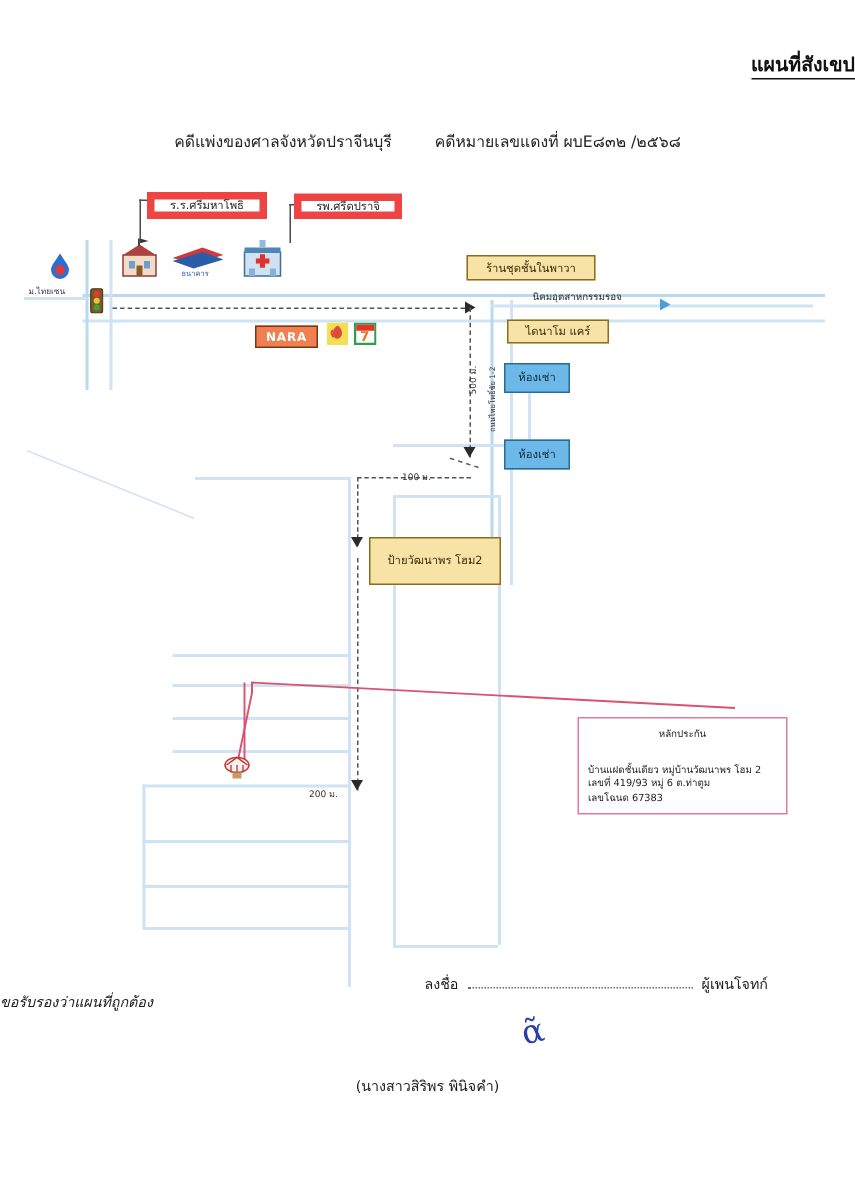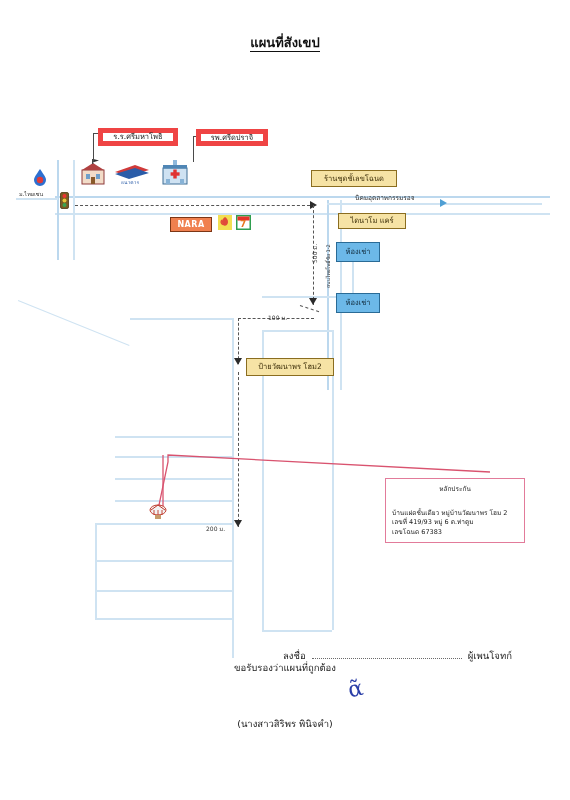--- a/index.html
+++ b/index.html
@@ -8,21 +8,21 @@
     background:#ffffff;
     font-family:"DejaVu Sans","Liberation Sans",sans-serif;
     color:#1a1a1a;
     position:relative;
     overflow:hidden;
   }
   .page{position:absolute;inset:0;}
 
   
   .title{
-    position:absolute;left:0;top:32px;width:570px;text-align:center;
+    position:absolute;left:0;top:32px;width:570px;text-align:right;
     font-size:13px;font-weight:bold;color:#111;
   }
   .title span{border-bottom:1px solid #111;padding-bottom:1px;}
   .subline{
     position:absolute;left:0;top:86px;width:570px;text-align:center;
     font-size:10.5px;color:#222;
   }
   .subline .gap{display:inline-block;width:22px;}
 
   
@@ -87,39 +87,44 @@
     box-sizing:border-box;
     padding:5px 6px 4px 6px;
   }
   .redbox .rb-title{font-size:6.5px;text-align:center;color:#1b1b1b;margin-bottom:15px;}
   .redbox .rb-line{font-size:6.5px;color:#1b1b1b;line-height:1.45;white-space:nowrap;}
 
   
   .redpath{position:absolute;left:0;top:0;width:570px;height:800px;pointer-events:none;}
 
   
-  .foot-cert{position:absolute;width:570px;text-align:center;font-size:9.5px;color:#1a1a1a;}
+  .foot-cert{position:absolute;width:570px;text-align:left;font-size:9.5px;color:#1a1a1a;font-style:italic;}
   .sig-row{position:absolute;font-size:9.5px;color:#1a1a1a;white-space:nowrap;}
   .dotline{
     display:inline-block;width:150px;border-bottom:1.5px dotted #6b6b6b;
     margin:0 3px;height:9px;
   }
   .sig-name{position:absolute;width:570px;text-align:center;font-size:9.5px;color:#1a1a1a;}
   .sig-mark{position:absolute;color:#2b3fa8;font-size:22px;font-family:"DejaVu Serif",serif;
             transform:rotate(-12deg);}
 </style>
 </head>
 <body>
 
 <div class="page">
 
   <div class="title">
     <span>แผนที่สังเขป</span>
   </div>
 
+  <div class="subline">
+    <span>คดีแพ่งของศาลจังหวัดปราจีนบุรี</span>
+    <span class="gap"></span>
+    <span>คดีหมายเลขแดงที่ ผบE๘๓๒  /๒๕๖๘</span>
+  </div>
 
   <div class="road road-h road-main" style="left:55px;top:196px;width:495px;"></div>
   <div class="road road-h" style="left:55px;top:213px;width:495px;"></div>
 
   <div class="road road-v road-mainv" style="left:57px;top:160px;height:100px;"></div>
   <div class="road road-v" style="left:73px;top:160px;height:100px;"></div>
   <div class="road road-h" style="left:16px;top:198px;width:42px;"></div>
 
   <div class="road road-v road-mainv" style="left:327px;top:200px;height:190px;"></div>
   <div class="road road-v" style="left:340px;top:200px;height:190px;"></div>
@@ -217,40 +222,40 @@
 
   <div class="lbl lbl-white" style="left:98px;top:128px;width:80px;height:18px;">
     <span>ร.ร.ศรีมหาโพธิ</span>
   </div>
 
   <div class="lbl lbl-white" style="left:196px;top:129px;width:72px;height:17px;">
     <span>รพ.ศรีดปราจิ</span>
   </div>
 
   <div class="lbl lbl-yellow" style="left:311px;top:170px;width:86px;height:17px;">
-    <span>ร้านชุดชั้เลขโฉนด</span>
+    <span>ร้านชุดชั้นในพาวา</span>
   </div>
 
   <div class="lbl lbl-yellow" style="left:338px;top:213px;width:68px;height:16px;">
     <span>ไดนาโม แคร์</span>
   </div>
 
   <div class="lbl lbl-blue" style="left:336px;top:242px;width:44px;height:20px;">
     <span>ห้องเช่า</span>
   </div>
 
   <div class="lbl lbl-blue" style="left:336px;top:293px;width:44px;height:20px;">
     <span>ห้องเช่า</span>
   </div>
 
   <div class="lbl lbl-orange" style="left:170px;top:217px;width:42px;height:15px;font-size:8px;">
     <span>NARA</span>
   </div>
 
-  <div class="lbl lbl-yellow" style="left:246px;top:358px;width:88px;height:18px;">
+  <div class="lbl lbl-yellow" style="left:246px;top:358px;width:88px;height:32px;">
     <span>ป้ายวัฒนาพร โฮม2</span>
   </div>
 
   <div class="roadname" style="left:355px;top:193px;">
     <span>นิคมอุตสาหกรรมรอจ</span>
   </div>
   <div class="arrow-right-blue" style="left:440px;top:199px;"></div>
 
   <div class="mtext" style="left:19px;top:190px;font-size:5.5px;">
     <span>ม.ไทยเซน</span>

